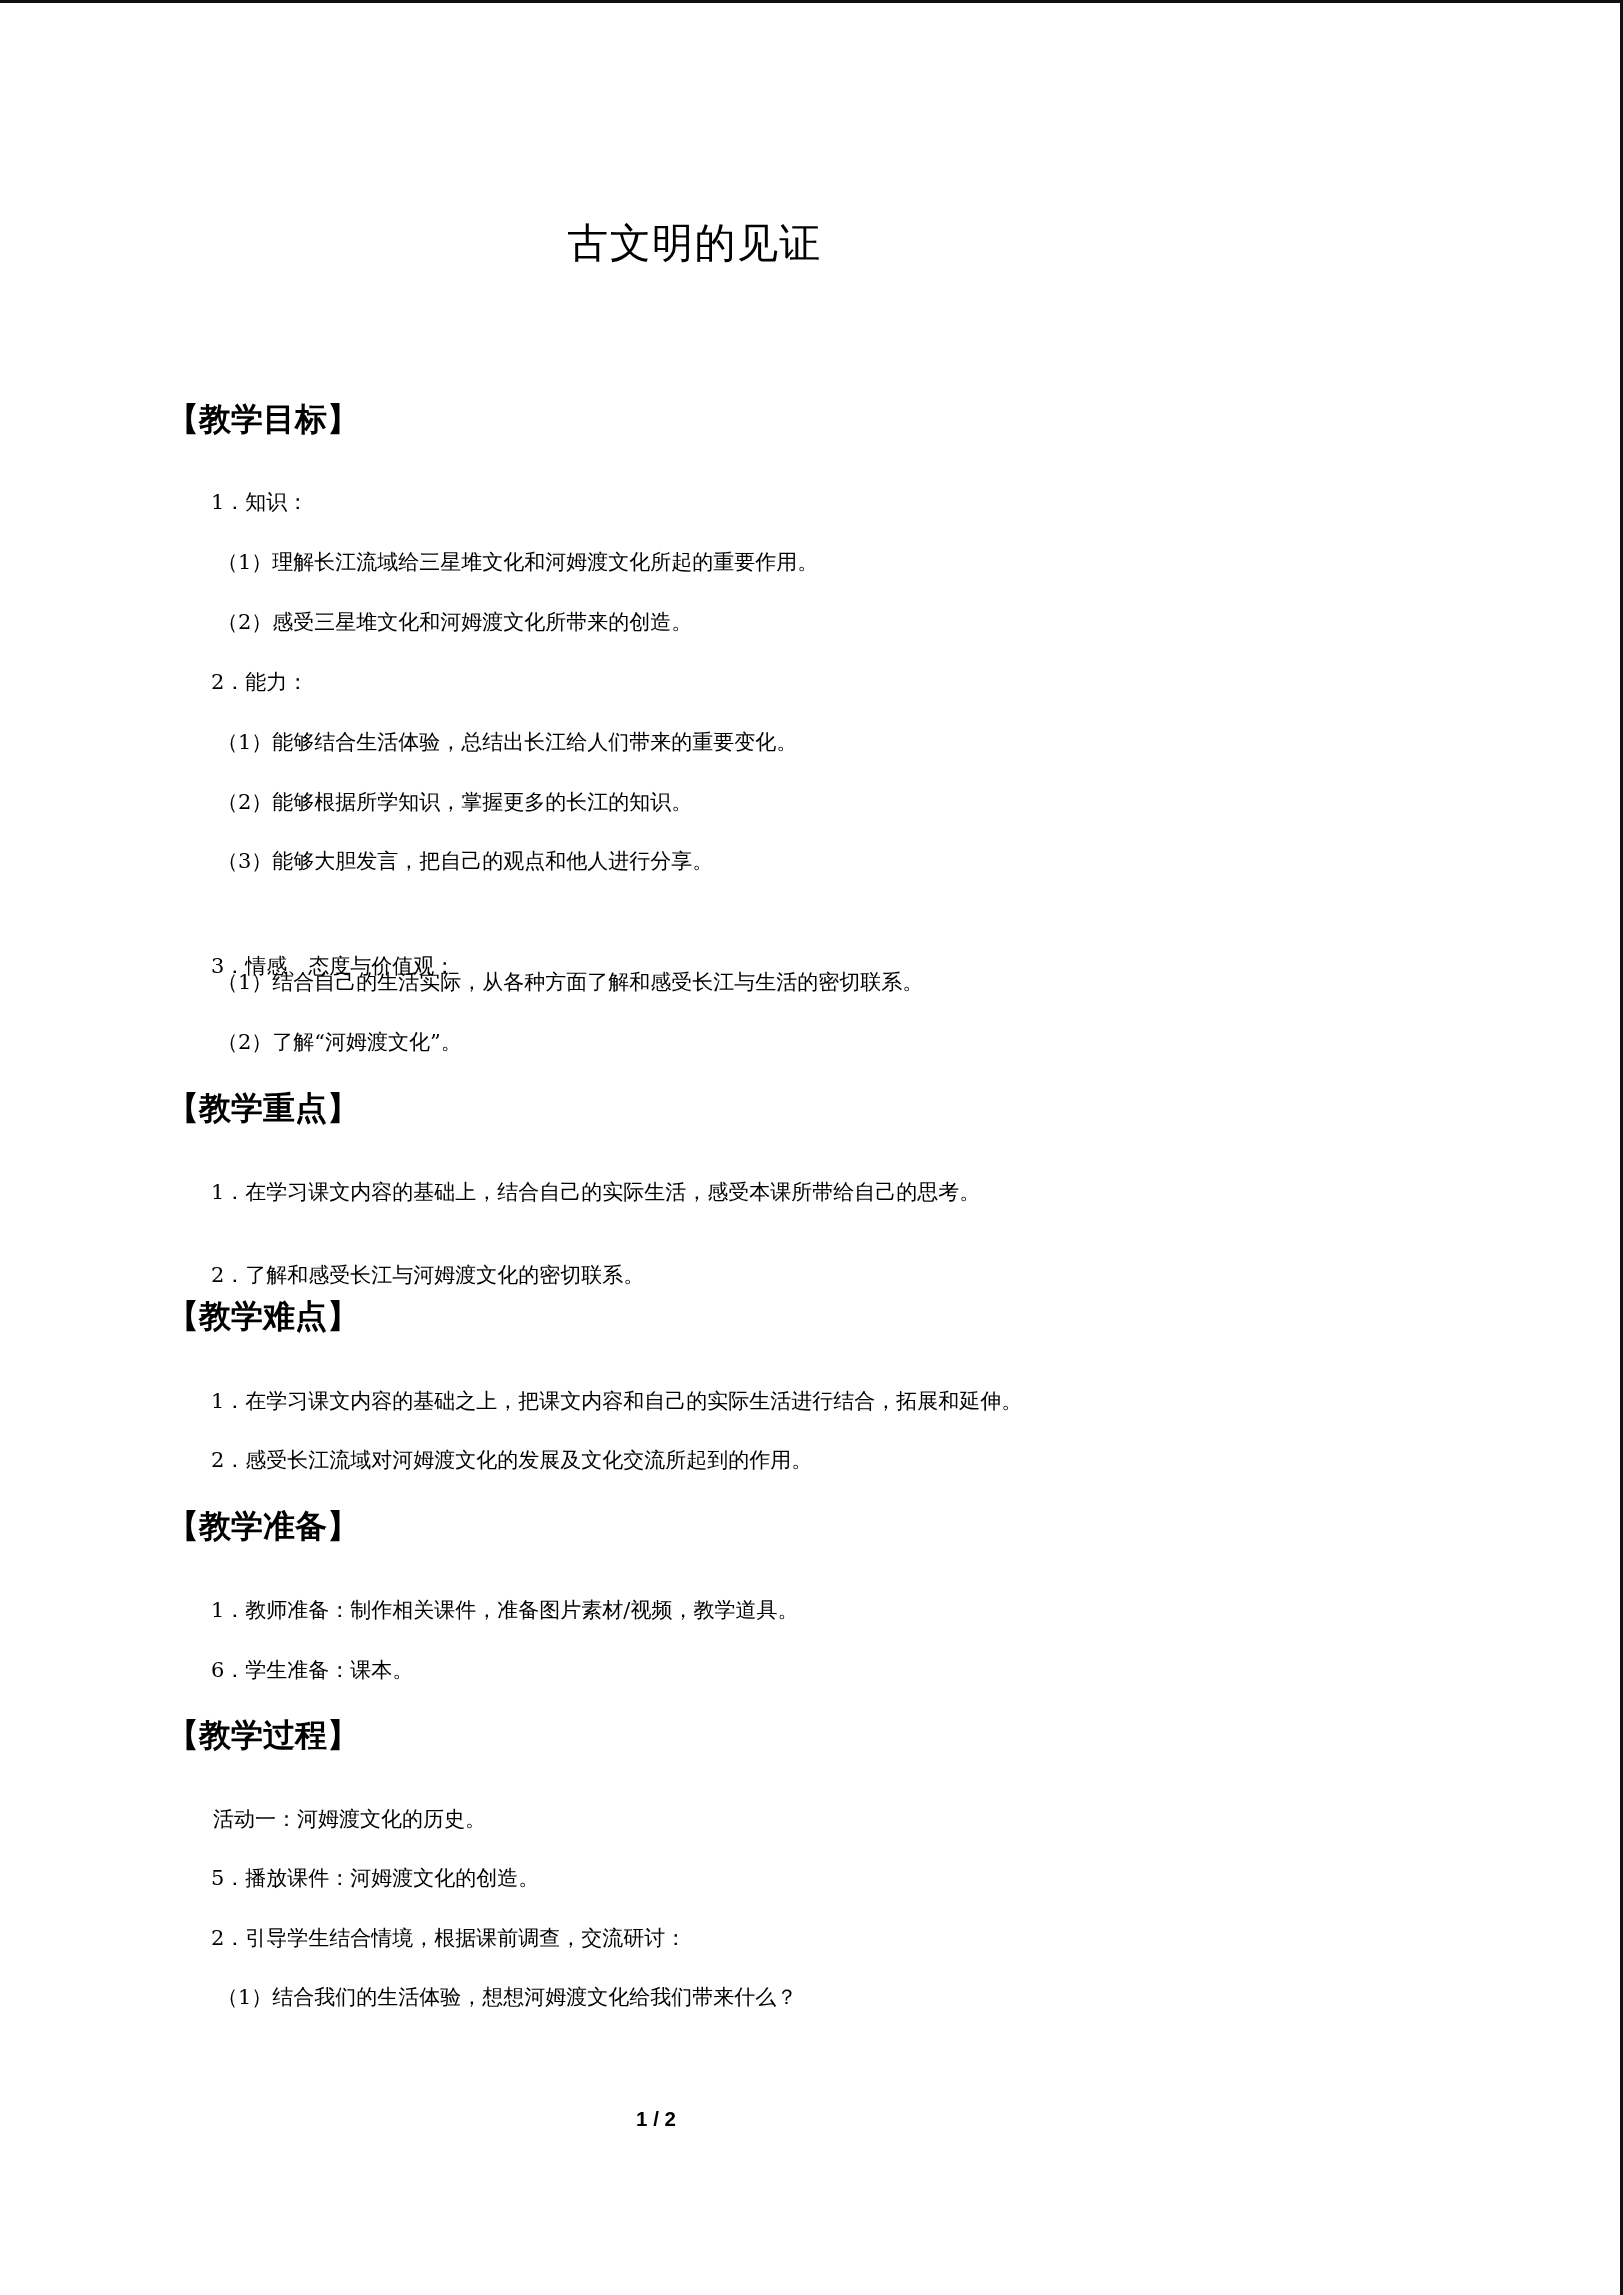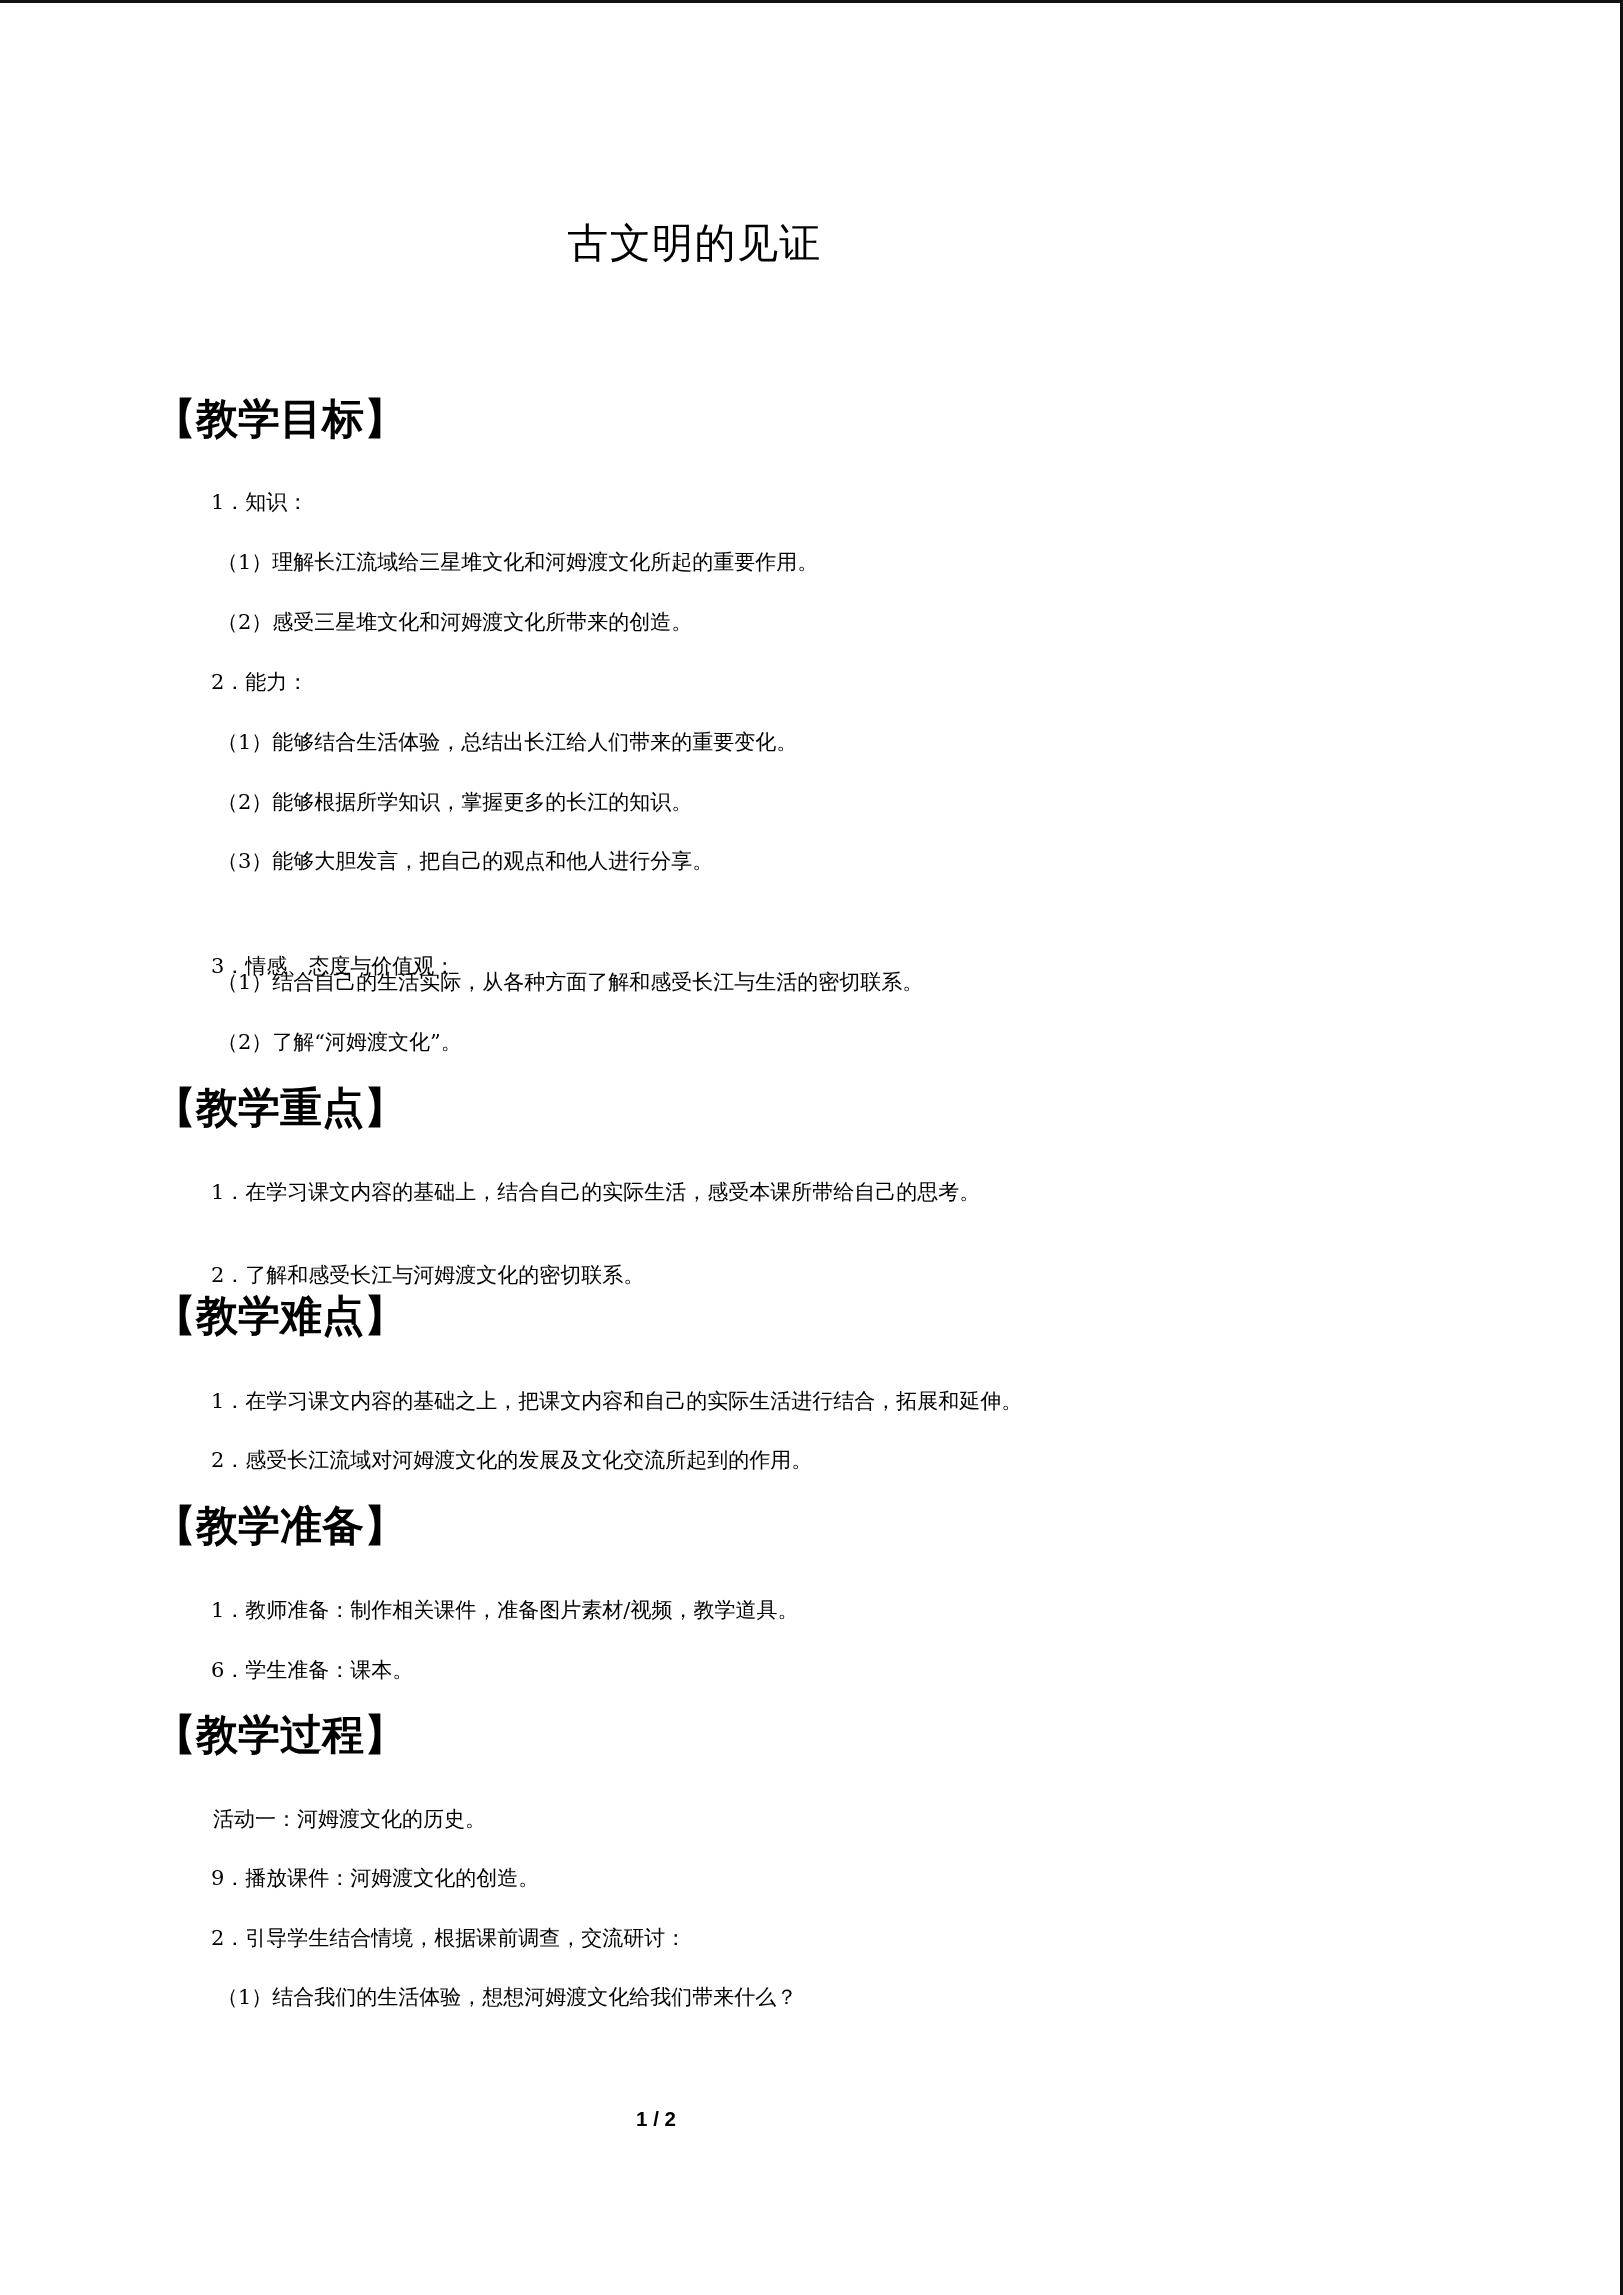--- a/index.html
+++ b/index.html
@@ -9,21 +9,21 @@
     font-family: "DejaVu Serif", "Liberation Serif", serif;
   }
   .frame-top { position: absolute; left: 0; top: 0; width: 1623px; height: 2.7px; background: #111111; }
   .frame-right { position: absolute; right: 0; top: 0; width: 2.7px; height: 2295px; background: #111111; }
   .title {
     position: absolute; left: 0; width: 1389px; top: 217px;
     text-align: center; font-size: 41px; line-height: 52px; font-weight: normal;
     letter-spacing: 1.4px;
   }
   .heading {
-    position: absolute; left: 154px; font-size: 42px; line-height: 44px;
+    position: absolute; left: 167px; font-size: 32px; line-height: 44px;
     font-weight: bold; font-family: Liberation Serif, serif;
   }
   .line {
     position: absolute; font-size: 21px; line-height: 38px; white-space: nowrap;
   }
   .l-num { left: 211px; }
   .l-sub { left: 217px; }
   .l-act { left: 213px; }
   .page-num {
     position: absolute; left: 0; width: 1312px; top: 2105px; text-align: center;
@@ -58,18 +58,18 @@
 <div class="heading" style="top:1294px;">【教学难点】</div>
 <div class="line l-num" style="top:1382px;">1．在学习课文内容的基础之上，把课文内容和自己的实际生活进行结合，拓展和延伸。</div>
 <div class="line l-num" style="top:1441px;">2．感受长江流域对河姆渡文化的发展及文化交流所起到的作用。</div>
 
 <div class="heading" style="top:1504px;">【教学准备】</div>
 <div class="line l-num" style="top:1591px;">1．教师准备：制作相关课件，准备图片素材/视频，教学道具。</div>
 <div class="line l-num" style="top:1651px;">6．学生准备：课本。</div>
 
 <div class="heading" style="top:1713px;">【教学过程】</div>
 <div class="line l-act" style="top:1800px;">活动一：河姆渡文化的历史。</div>
-<div class="line l-num" style="top:1859px;">9．播放课件：河姆渡文化的创造。</div>
+<div class="line l-num" style="top:1859px;">5．播放课件：河姆渡文化的创造。</div>
 <div class="line l-num" style="top:1919px;">2．引导学生结合情境，根据课前调查，交流研讨：</div>
 <div class="line l-sub" style="top:1978px;">（1）结合我们的生活体验，想想河姆渡文化给我们带来什么？</div>
 
 <div class="page-num">1 / 2</div>
 
 
 </body></html>

